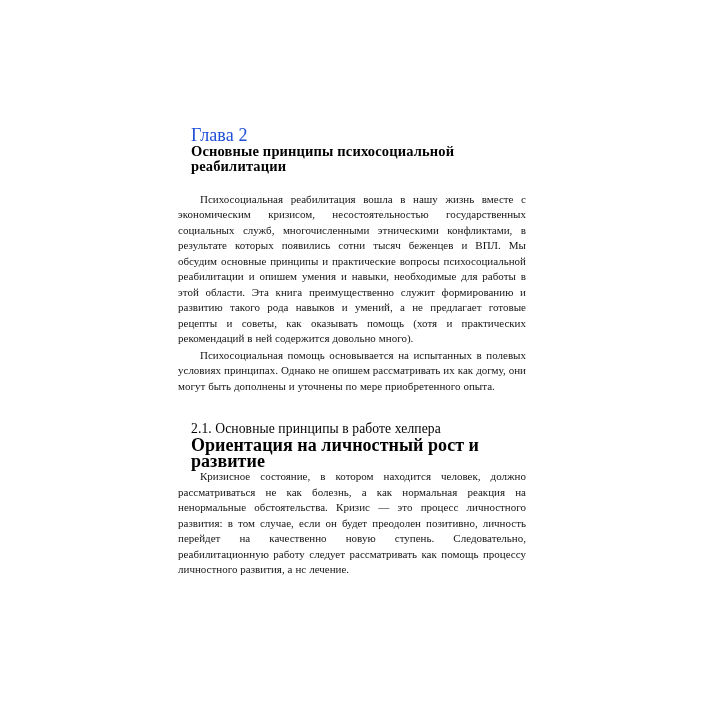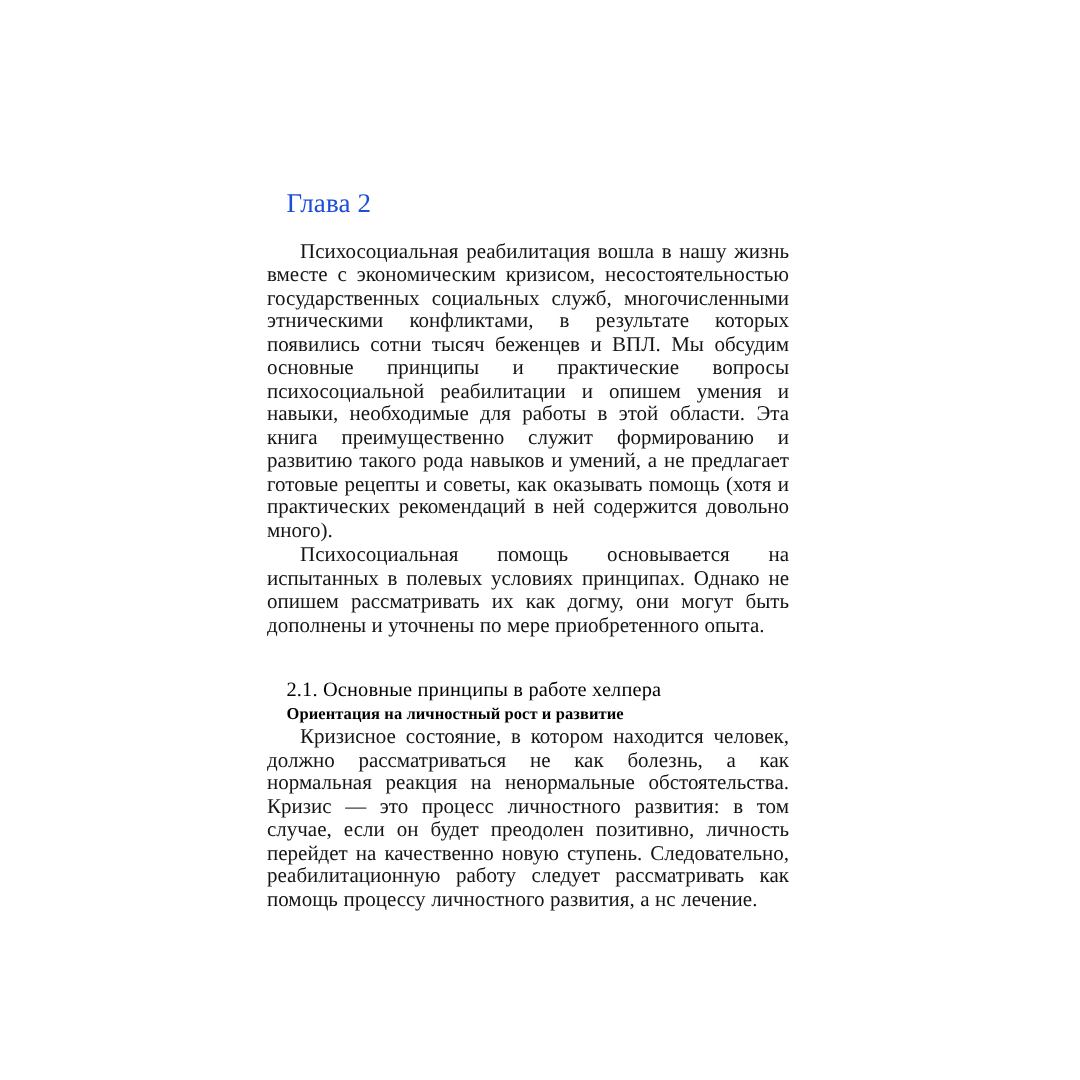--- a/index.html
+++ b/index.html
@@ -48,21 +48,21 @@
     margin: 0 0 0 13px;
     color: #000000;
     letter-spacing: 0.15px;
   }
   .chapter-title .tline {
     display: block;
   }
 
   
   .body-para {
-    font-size: 14px;
+    font-size: 11px;
     line-height: 15.5px;
     text-align: justify;
     text-indent: 22px;
     margin: 0;
     color: #141414;
     hyphens: manual;
     word-spacing: 0.2px;
   }
 
   .gap-after-title { height: 17px; }
@@ -72,37 +72,41 @@
   
   .section-heading {
     font-size: 13.6px;
     line-height: 16px;
     font-weight: 400;
     margin: 0 0 0 13px;
     color: #000000;
     letter-spacing: 0.1px;
   }
   .subsection-heading {
-    font-size: 11px;
+    font-size: 18px;
     line-height: 16px;
     font-weight: 700;
     margin: 0 0 0 13px;
     color: #000000;
     letter-spacing: 0.05px;
   }
 </style>
 </head>
 <body>
 
 <div class="page">
 
   <div class="text-block">
 
     <div class="chapter-label">Глава 2</div>
 
+    <div class="chapter-title">
+      <span class="tline">Основные принципы психосоциальной</span>
+      <span class="tline">реабилитации</span>
+    </div>
 
     <div class="gap-after-title"></div>
 
     <p class="body-para">Психосоциальная реабилитация вошла в нашу жизнь вместе с экономическим кризисом, несостоятельностью государственных социальных служб, многочисленными этническими конфликтами, в результате которых появились сотни тысяч беженцев и ВПЛ. Мы обсудим основные принципы и практические вопросы психосоциальной реабилитации и опишем умения и навыки, необходимые для работы в этой области. Эта книга преимущественно служит формированию и развитию такого рода навыков и умений, а не предлагает готовые рецепты и советы, как оказывать помощь (хотя и практических рекомендаций в ней содержится довольно много).</p>
 
     <div class="gap-small"></div>
 
     <p class="body-para">Психосоциальная помощь основывается на испытанных в полевых условиях принципах. Однако не опишем рассматривать их как догму, они могут быть дополнены и уточнены по мере приобретенного опыта.</p>
 
     <div class="gap-section"></div>

